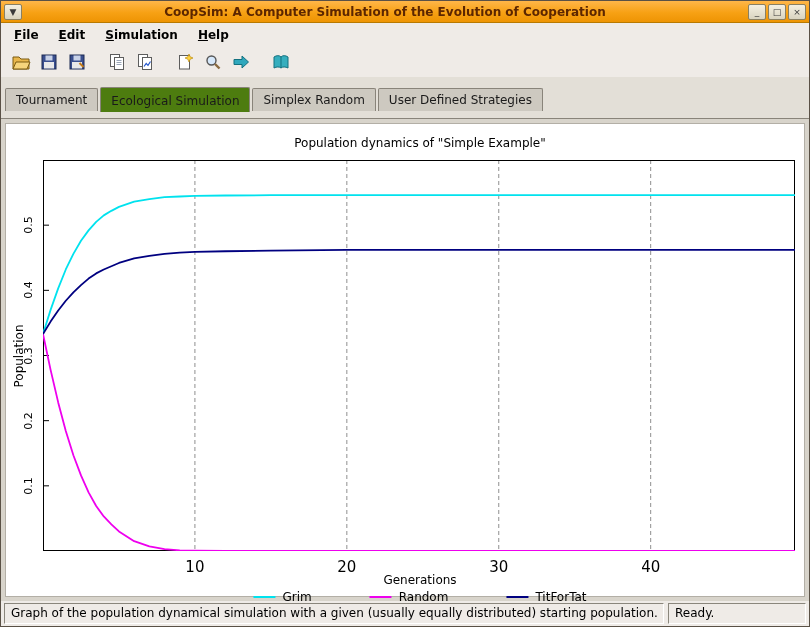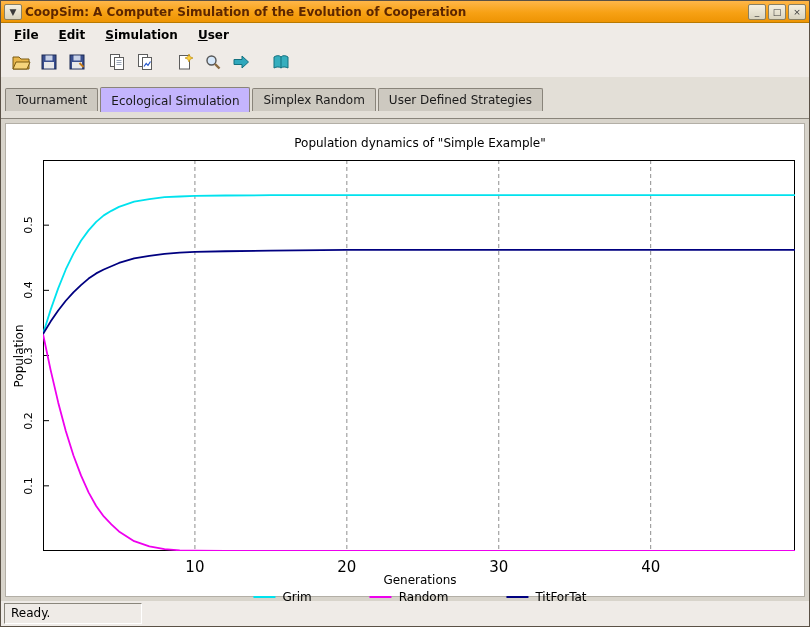--- a/index.html
+++ b/index.html
@@ -14,21 +14,21 @@
     display:flex; flex-direction:column; background:#efebe7;
   }
   
   .titlebar {
     height:22px; flex:0 0 22px; display:flex; align-items:center;
     padding:0 3px; gap:3px;
     background:linear-gradient(180deg,#ffb649 0%,#f7a114 55%,#ee9403 100%);
     border-bottom:1px solid #b87900;
   }
   .titlebar-title {
-    flex:1; text-align:left; font-weight:bold; font-size:12px; color:#5c2600;
+    flex:1; text-align:center; font-weight:bold; font-size:12px; color:#5c2600;
     white-space:nowrap; overflow:hidden;
   }
   .win-btn {
     width:18px; height:16px; flex:0 0 18px;
     background:linear-gradient(180deg,#f4f0e2,#d9d4c0);
     border:1px solid #8a8062; border-radius:2px;
     font-size:9px; line-height:14px; text-align:center; color:#3a3a3a;
     cursor:default; user-select:none;
   }
   .win-btn-group { display:flex; gap:2px; }
@@ -54,21 +54,21 @@
     height:42px; flex:0 0 26px; display:flex; align-items:flex-end;
     padding:7px 4px; background:#e3dfd7; border-bottom:1px solid #89847a;
   }
   .tab {
     padding:4px 10px 4px; margin-right:2px; margin-top:5px;
     background:#cdc9c0; border:1px solid #89847a; border-bottom:none;
     white-space:nowrap; font-size:12px; color:#1a1a1a;
     border-radius:2px 2px 0 0;
   }
   .tab.active {
-    background:#c4b5fd; margin-top:2px; padding-top:6px;
+    background:#4d7c0f; margin-top:2px; padding-top:6px;
     position:relative; z-index:2; margin-bottom:-1px;
   }
   
   .content { flex:1 1 auto; background:#d8d4cb; padding:4px; }
   .chart-panel {
     position:relative; width:100%; height:100%;
     background:#ffffff; border:1px solid #b3afa6;
   }
   .chart-title {
     position:absolute; left:414px; top:12px; transform:translateX(-50%);
@@ -123,21 +123,21 @@
       <div class="win-btn">_</div>
       <div class="win-btn">□</div>
       <div class="win-btn">×</div>
     </div>
   </div>
 
   <div class="menubar">
     <div class="menu-item">File</div>
     <div class="menu-item">Edit</div>
     <div class="menu-item">Simulation</div>
-    <div class="menu-item">User</div>
+    <div class="menu-item">Help</div>
   </div>
 
   <div class="toolbar">
     <div class="tool-btn">
       <svg width="20" height="20" viewBox="0 0 20 20">
         <path d="M2 5h6l2 2h8v10H2z" fill="#e8b64c" stroke="#7a5a10"></path>
         <path d="M2 17l3-7h14l-3 7z" fill="#f6d47c" stroke="#7a5a10"></path>
       </svg>
     </div>
     <div class="tool-btn">
@@ -244,16 +244,17 @@
         <div class="ytick" style="left: 22px; top: 166.333px;">0.4</div>
         <div class="ytick" style="left: 22px; top: 101.167px;">0.5</div>
         <div class="xtick" style="left: 188.919px; top: 434px;">10</div>
         <div class="xtick" style="left: 340.838px; top: 434px;">20</div>
         <div class="xtick" style="left: 492.758px; top: 434px;">30</div>
         <div class="xtick" style="left: 644.677px; top: 434px;">40</div>
       </div>
   </div>
 
   <div class="statusbar">
+    <div class="status-cell status-msg">Graph of the population dynamical simulation with a given (usually equally distributed) starting population.</div>
     <div class="status-cell status-state">Ready.</div>
   </div>
 
 </div>
 
 </body></html>

